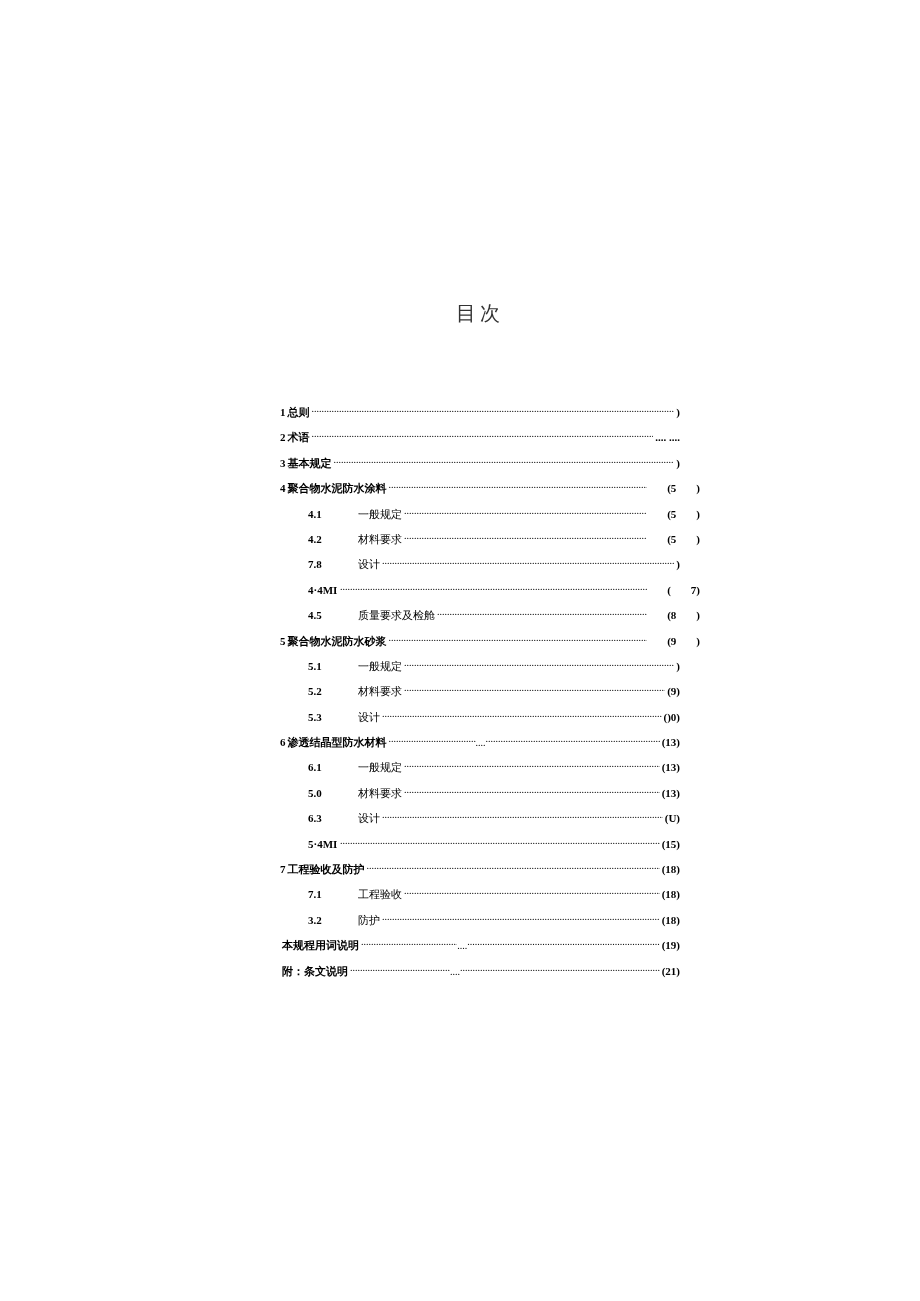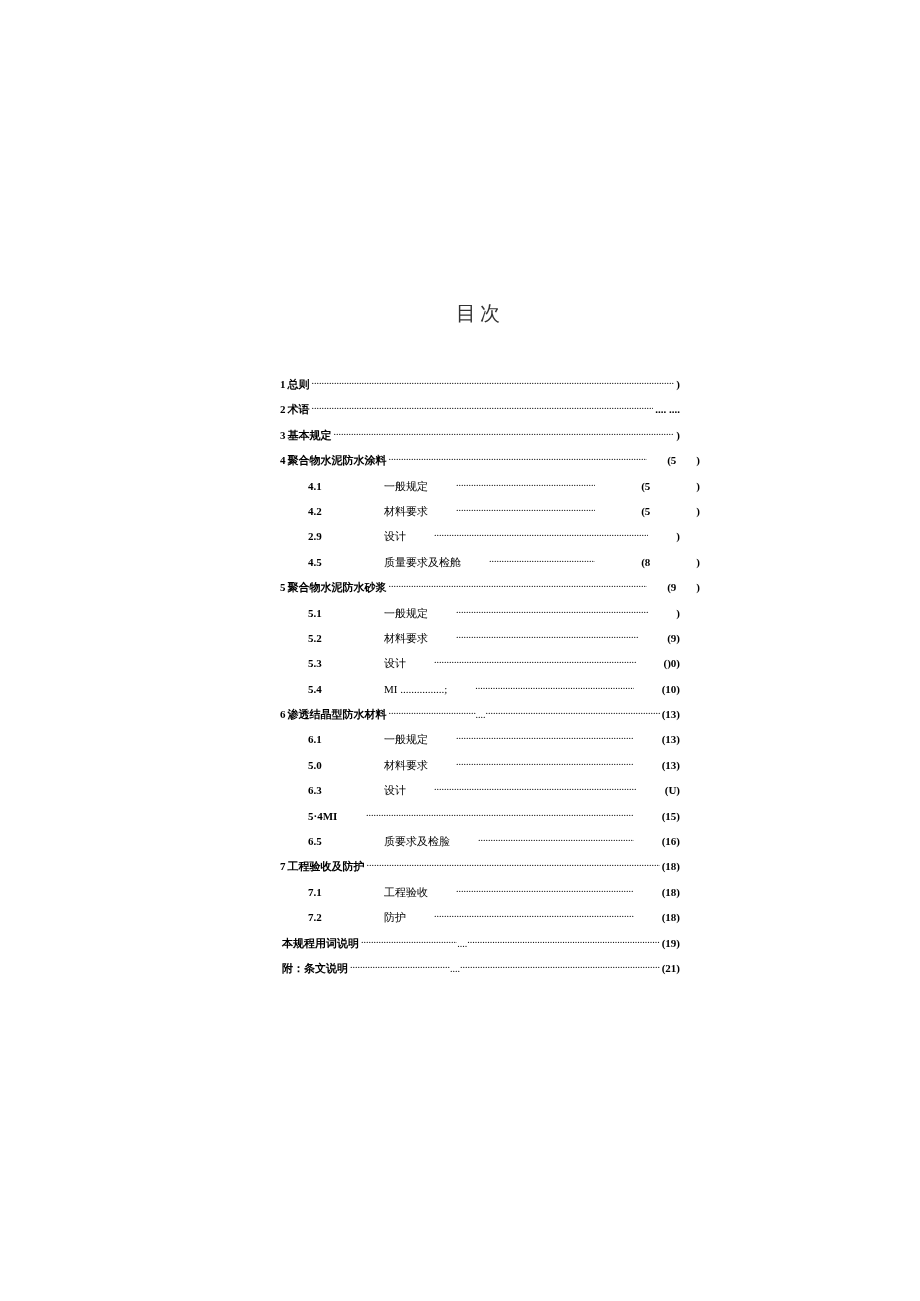--- a/index.html
+++ b/index.html
@@ -15,21 +15,21 @@
       position: absolute;
       left: 280px;
       top: 300px;
       width: 400px;
     }
     .title {
       text-align: center;
       font-size: 20px;
       font-family: "SimSun", "宋体", serif;
       letter-spacing: 4px;
-      margin-bottom: 50px;
+      margin-bottom: 78px;
       color: #333;
     }
     .toc {
       font-size: 11px;
       line-height: 1.4;
     }
     .row {
       display: flex;
       align-items: baseline;
       margin-bottom: 10px;
@@ -58,21 +58,21 @@
       bottom: 0;
       font-size: 10px;
       letter-spacing: 0;
       color: #000;
     }
     .row .page {
       flex-shrink: 0;
       font-weight: bold;
       padding-left: 2px;
     }
-    .sub { padding-left: 28px; gap: 26px; }
+    .sub { padding-left: 28px; }
     .sub .num {
       width: 32px;
       text-align: left;
     }
     .sub .label {
       margin-left: 18px;
     }
     .top .num { margin-right: 2px; }
     .top .label { font-weight: bold; }
     .row.extra-gap { width: 420px; }
@@ -117,24 +117,30 @@
         <span class="page">)</span>
       </div>
       <div class="row sub extra-gap">
         <span class="num">4.2</span>
         <span class="label">材料要求</span>
         <span class="dots"></span>
         <span class="page">(5</span>
         <span class="page">)</span>
       </div>
       <div class="row sub">
-        <span class="num">2.9</span>
+        <span class="num">7.8</span>
         <span class="label">设计</span>
         <span class="dots"></span>
         <span class="page">)</span>
+      </div>
+      <div class="row sub extra-gap">
+        <span class="num">4·4MI</span>
+        <span class="dots"></span>
+        <span class="page">(</span>
+        <span class="page">7)</span>
       </div>
       <div class="row sub extra-gap">
         <span class="num">4.5</span>
         <span class="label">质量要求及检舱</span>
         <span class="dots"></span>
         <span class="page">(8</span>
         <span class="page">)</span>
       </div>
       <div class="row top extra-gap">
         <span class="num">5</span>
@@ -153,26 +159,20 @@
         <span class="num">5.2</span>
         <span class="label">材料要求</span>
         <span class="dots"></span>
         <span class="page">(9)</span>
       </div>
       <div class="row sub">
         <span class="num">5.3</span>
         <span class="label">设计</span>
         <span class="dots"></span>
         <span class="page">()0)</span>
-      </div>
-      <div class="row sub">
-        <span class="num">5.4</span>
-        <span class="label">MI ................;</span>
-        <span class="dots"></span>
-        <span class="page">(10)</span>
       </div>
       <div class="row top">
         <span class="num">6</span>
         <span class="label">渗透结晶型防水材料</span>
         <span class="dots" style="flex: 0.5 1 0%;"></span>
         <span style="font-size: 10px;"> .... </span>
         <span class="dots"></span>
         <span class="page">(13)</span>
       </div>
       <div class="row sub">
@@ -191,40 +191,34 @@
         <span class="num">6.3</span>
         <span class="label">设计</span>
         <span class="dots"></span>
         <span class="page">(U)</span>
       </div>
       <div class="row sub">
         <span class="num">5·4MI</span>
         <span class="dots"></span>
         <span class="page">(15)</span>
       </div>
-      <div class="row sub">
-        <span class="num">6.5</span>
-        <span class="label">质要求及检脸</span>
-        <span class="dots"></span>
-        <span class="page">(16)</span>
-      </div>
       <div class="row top">
         <span class="num">7</span>
         <span class="label">工程验收及防护</span>
         <span class="dots"></span>
         <span class="page">(18)</span>
       </div>
       <div class="row sub">
         <span class="num">7.1</span>
         <span class="label">工程验收</span>
         <span class="dots"></span>
         <span class="page">(18)</span>
       </div>
       <div class="row sub">
-        <span class="num">7.2</span>
+        <span class="num">3.2</span>
         <span class="label">防护</span>
         <span class="dots"></span>
         <span class="page">(18)</span>
       </div>
       <div class="row top">
         <span class="num"></span>
         <span class="label">本规程用词说明</span>
         <span class="dots" style="flex: 0.5 1 0%;"></span>
         <span style="font-size: 10px;"> .... </span>
         <span class="dots"></span>

